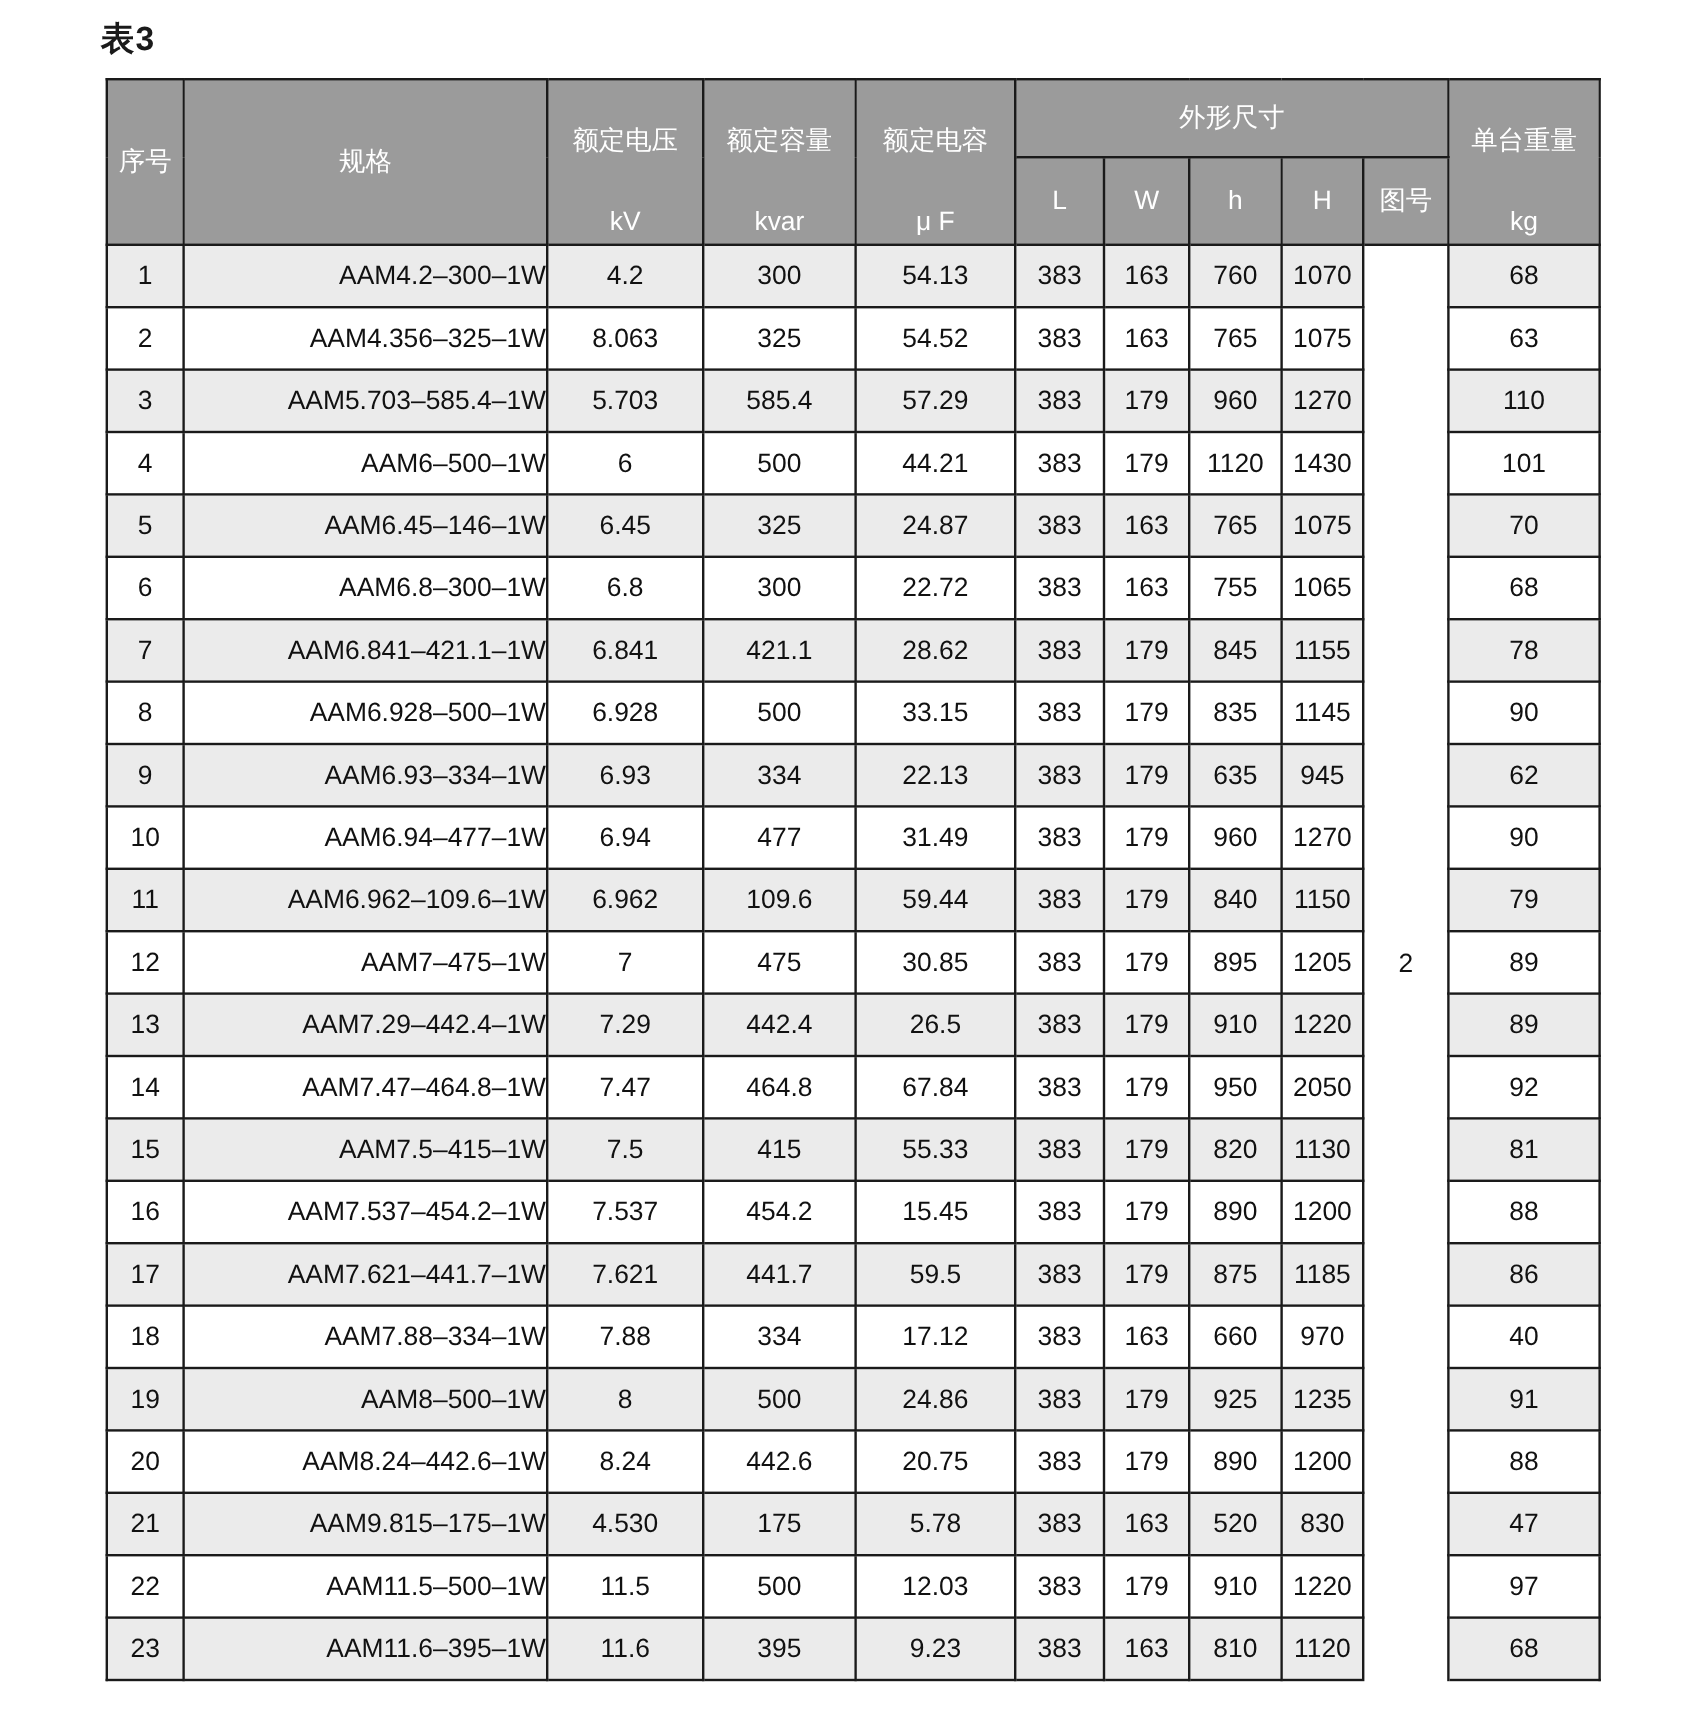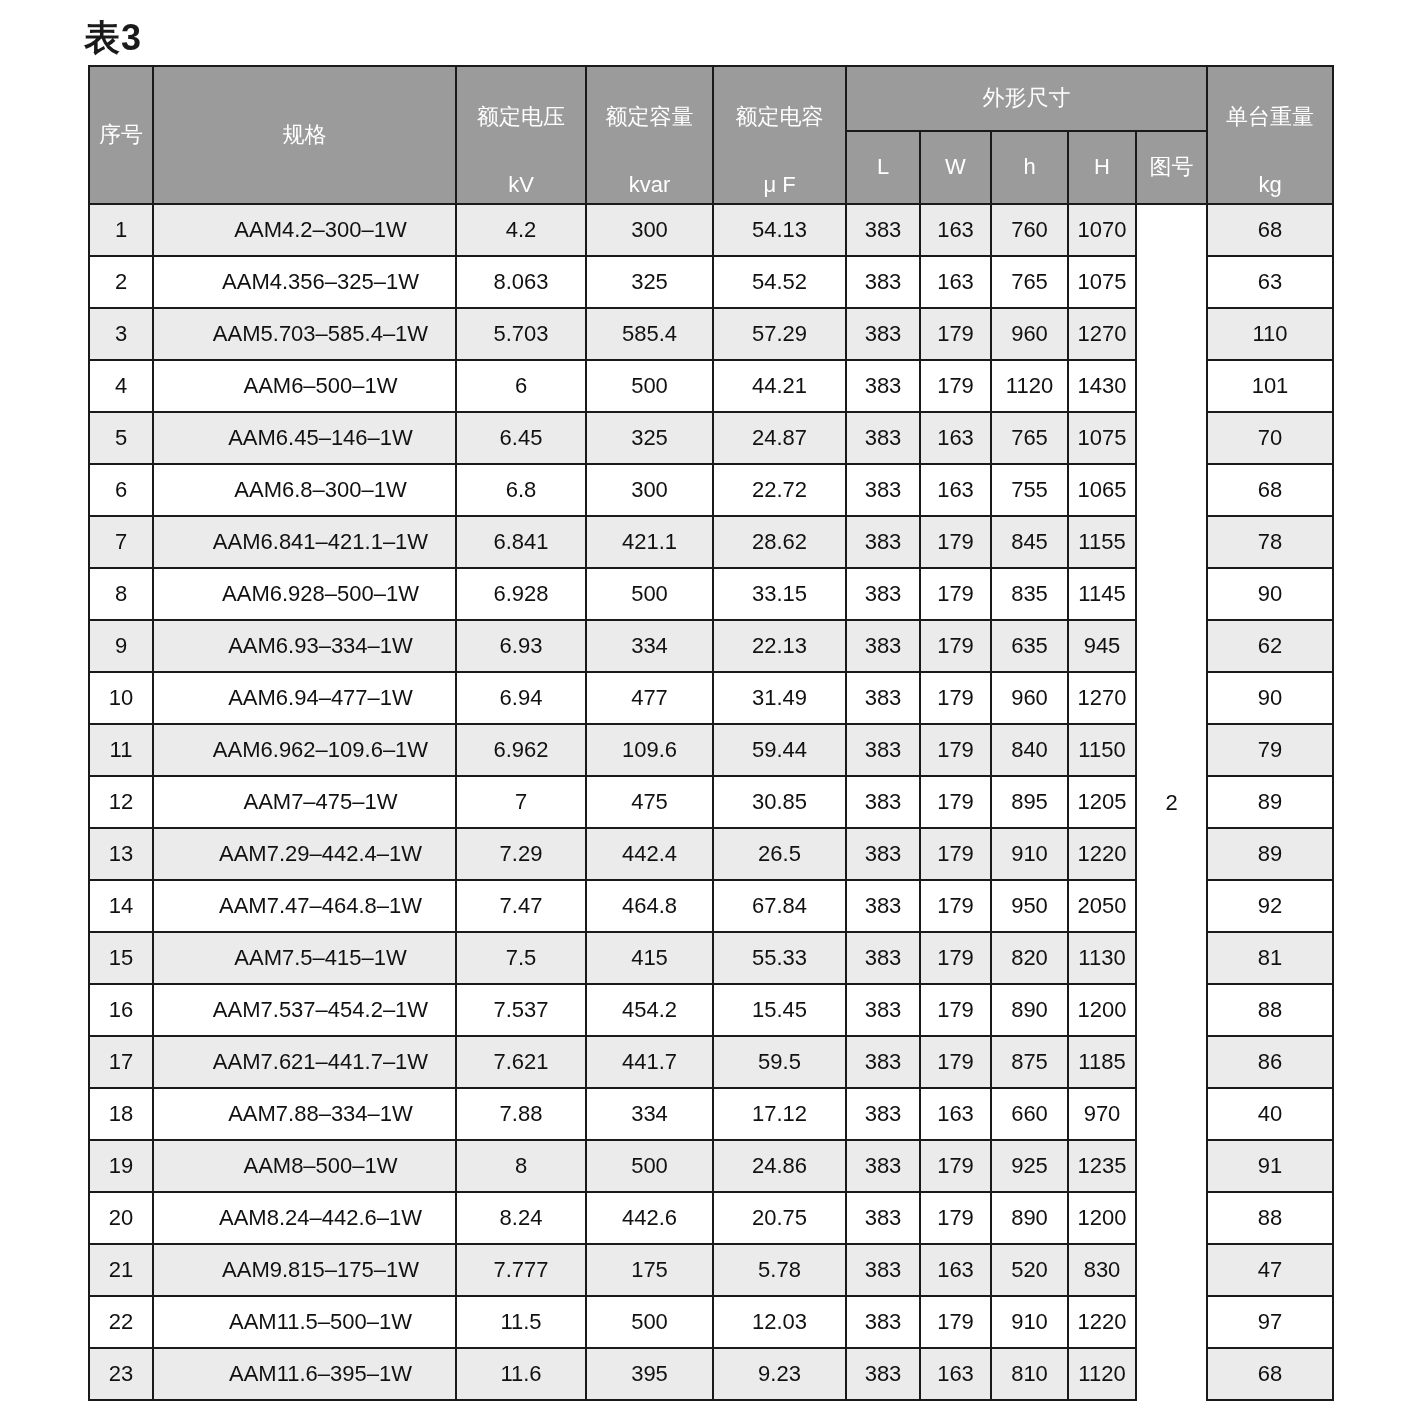--- a/index.html
+++ b/index.html
@@ -8,21 +8,21 @@
     width: 1405px;
     height: 1428px;
     background: var(--page-bg, #ffffff);
     font-family: "Liberation Sans", "DejaVu Sans", sans-serif;
     overflow: hidden;
   }
   .doc-title {
     position: absolute;
     left: 84px;
     top: 14px;
-    font-size: 36px;
+    font-size: 28px;
     font-weight: bold;
     color: var(--title-text, #1a1a1a);
     letter-spacing: 1px;
   }
   table.spec-table {
     position: absolute;
     left: 88px;
     top: 65px;
     width: 1244px;
     border-collapse: collapse;
@@ -47,21 +47,21 @@
   .spec-table tbody td {
     height: 50px;
     font-size: 22px;
     color: var(--body-text, #111111);
     background: var(--row-white, #ffffff);
   }
   .spec-table tbody tr:nth-child(odd) td:not(.figno) {
     background: var(--row-stripe, #ebebeb);
   }
   .spec-table tbody td.spec {
-    text-align: center;
+    text-align: right;
     padding-left: 32px;
   }
   .spec-table tbody td.figno {
     background: var(--row-white, #ffffff);
     border-bottom: none;
   }
 </style>
 </head>
 <body>
 
@@ -351,21 +351,21 @@
           <td>20.75</td>
           <td>383</td>
           <td>179</td>
           <td>890</td>
           <td>1200</td>
           <td>88</td>
         </tr>
         <tr>
           <td>21</td>
           <td class="spec">AAM9.815–175–1W</td>
-          <td>7.777</td>
+          <td>4.530</td>
           <td>175</td>
           <td>5.78</td>
           <td>383</td>
           <td>163</td>
           <td>520</td>
           <td>830</td>
           <td>47</td>
         </tr>
         <tr>
           <td>22</td>

